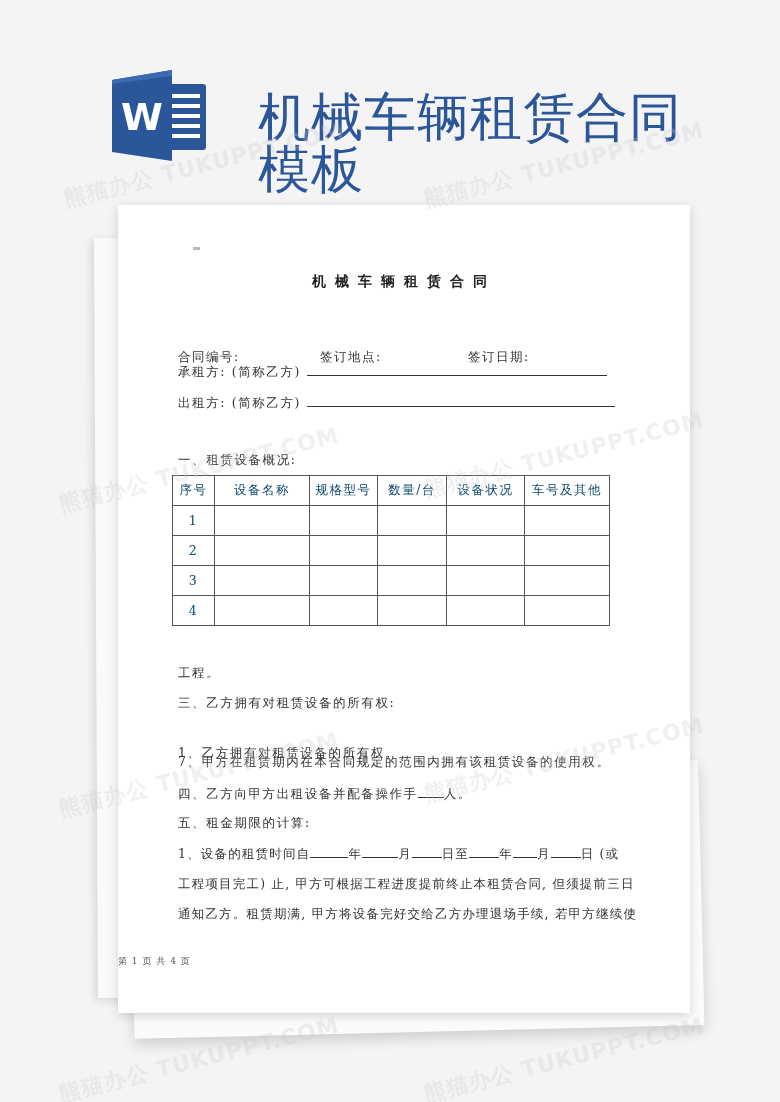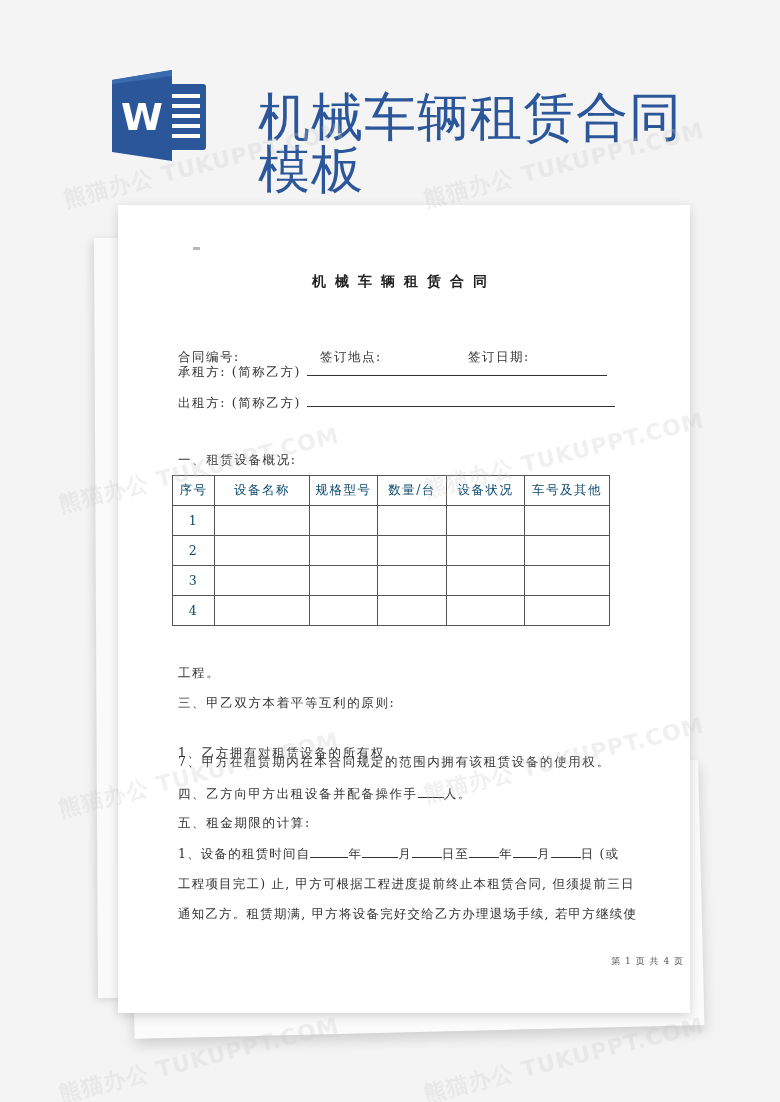--- a/index.html
+++ b/index.html
@@ -136,21 +136,21 @@
       height: 29px;
       padding: 0;
       letter-spacing: 1.5px;
     }
 
     .page-footer {
       position: absolute;
       left: 0;
       right: 6px;
       top: 750px;
-      text-align: right;
+      text-align: left;
       font-size: 9px;
       color: #555;
       letter-spacing: 1px;
     }
   </style>
 </head>
 <body>
 
 <div class="word-icon">
   <svg width="100" height="95" viewBox="0 0 100 95">
@@ -243,21 +243,21 @@
           <td></td>
           <td></td>
           <td></td>
           <td></td>
         </tr>
       </tbody>
     </table>
 
     <div class="line" style="top:460px">工程。</div>
 
-    <div class="line" style="top:490px">三、甲乙双方本着平等互利的原则:</div>
+    <div class="line" style="top:490px">三、乙方拥有对租赁设备的所有权:</div>
     <div class="line" style="top:540px">1、乙方拥有对租赁设备的所有权。</div>
     <div class="line" style="top:549px">7、甲方在租赁期内在本合同规定的范围内拥有该租赁设备的使用权。</div>
 
     <div class="line" style="top:580px">
       <span>四、乙方向甲方出租设备并配备操作手</span><span class="blank" style="width:26px"></span><span>人。</span>
     </div>
 
     <div class="line" style="top:610px">五、租金期限的计算:</div>
 
     <div class="line" style="top:640px; letter-spacing:1.2px">

